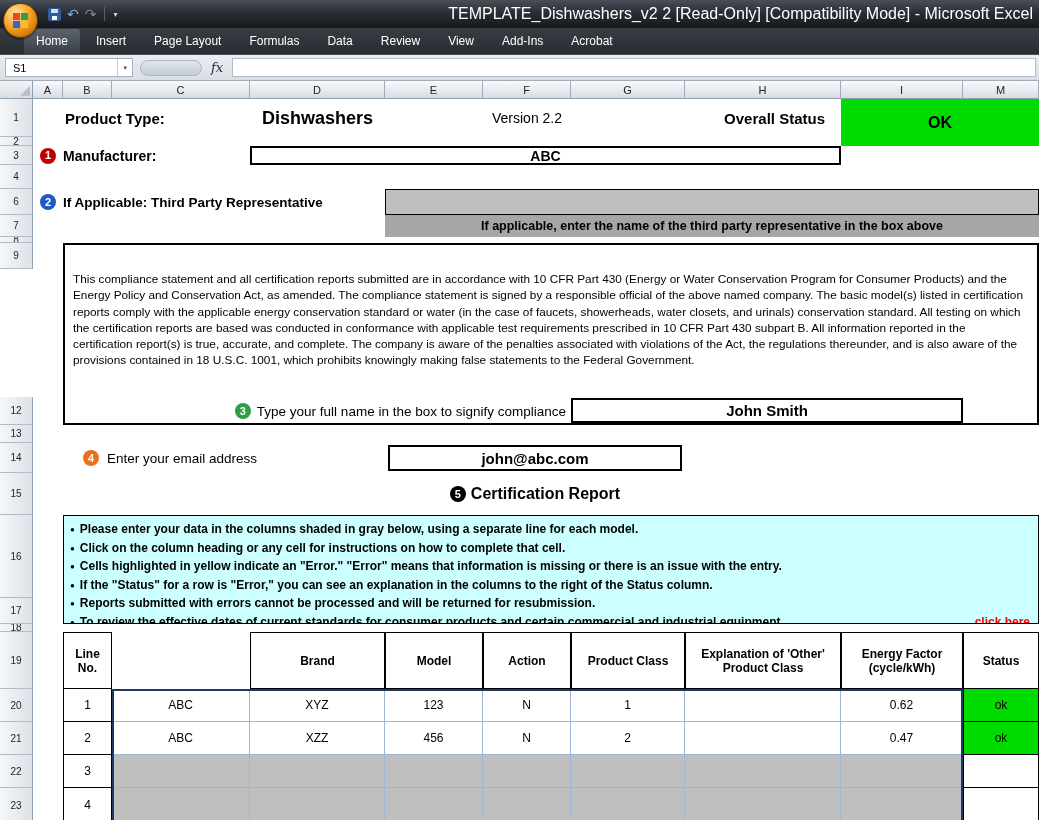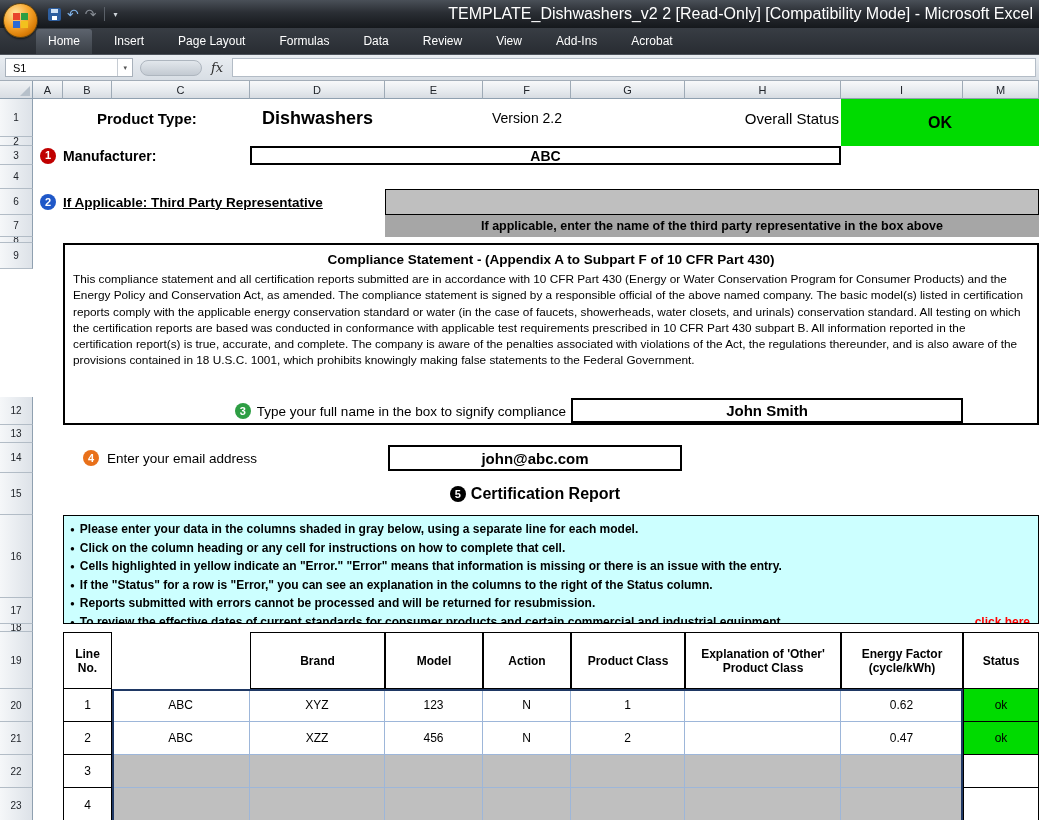--- a/index.html
+++ b/index.html
@@ -33,21 +33,21 @@
   .undo-icon{ color:#7fb2e8; font-size:14px; line-height:1; }
   .redo-icon{ color:#878d95; font-size:14px; line-height:1; }
   .qat-caret{ font-size:8px; color:#cfd4da; }
   .qat-sep{ width:1px; height:14px; background:#5a6068; margin:0 2px; }
   .title-text{ margin-left:auto; font-size:16px; padding-right:6px; white-space:nowrap; }
 
   
   .ribbon-tabs{
     height:27px;
     background:linear-gradient(#383d44,#282c32);
-    display:flex; align-items:flex-end; padding-left:36px; gap:10px;
+    display:flex; align-items:flex-end; padding-left:24px; gap:4px;
     border-bottom:1px solid #4d535b;
   }
   .tab{ color:#fff; font-size:12px; padding:5px 12px 6px 12px; white-space:nowrap; }
   .tab.active{ background:linear-gradient(#5d646e,#3a3f46); border-radius:3px 3px 0 0; }
 
   
   .formula-bar{
     height:26px; background:linear-gradient(#eaeef2,#d8dee5);
     display:flex; align-items:center; border-bottom:1px solid #a3adb8; padding:2px 3px;
   }
@@ -75,30 +75,30 @@
     font-size:11px; color:#20242a; display:flex; align-items:center; justify-content:center;
   }
   .rh{
     grid-column:1; background:linear-gradient(90deg,#f5f7f9,#dde2e8);
     border-right:1px solid #8fa0b0; border-bottom:1px solid #b2bcc6;
     font-size:10px; color:#20242a; display:flex; align-items:center; justify-content:center; overflow:hidden;
   }
 
   
   .ci{ display:flex; align-items:center; font-size:12px; }
-  .pt-label{ font-size:15px; font-weight:bold; padding-left:2px;margin-left:32px; }
+  .pt-label{ font-size:15px; font-weight:bold; padding-left:2px; }
   .pt-value{ font-size:18px; font-weight:bold; justify-content:center; }
   .version{ font-size:14px; justify-content:center; white-space:nowrap; }
-  .status-label{ font-size:15px; font-weight:normal; justify-content:flex-end; padding-right:2px; white-space:nowrap; }
+  .status-label{ font-size:15px; font-weight:bold; justify-content:flex-end; padding-right:16px; white-space:nowrap; }
   .ok-box{ background:#00DB00; font-weight:bold; font-size:16px; justify-content:center; }
   .label-b{ font-size:14px; font-weight:bold; white-space:nowrap; }
   .value-box{ border:2px solid #000; background:#fff; justify-content:center; font-weight:bold; font-size:14px; }
   .gray-box{ background:#BFBFBF; border:1px solid #000; }
   .hint-bar{ background:#A6A6A6; font-weight:bold; font-size:12.5px; justify-content:center; white-space:nowrap; overflow:hidden; }
-  .tp-label{ font-size:13.5px; font-weight:bold; white-space:nowrap; overflow:visible;text-decoration:underline; }
+  .tp-label{ font-size:13.5px; font-weight:bold; white-space:nowrap; overflow:visible; }
   .comp-box{ background:#fff; border:2px solid #000; }
   .comp-title{ font-weight:bold; font-size:13.5px; justify-content:center; padding-top:6px; }
   .comp-body{ display:block; font-size:11.8px; line-height:16.3px; padding:2px 12px 0 10px; overflow:hidden; }
   .sig-left{ justify-content:flex-end; gap:6px; font-size:13.5px; padding-right:5px; white-space:nowrap; }
   .sig-box{ border:2px solid #000; background:#fff; justify-content:center; font-weight:bold; font-size:15px; margin:1px 0 2px 0; }
   .email-left{ gap:8px; font-size:13.5px; padding-left:20px; white-space:nowrap; }
   .email-box{ border:2px solid #000; background:#fff; justify-content:center; font-weight:bold; font-size:15px; margin:2px 3px; }
   .report-heading{ justify-content:center; gap:5px; font-weight:bold; font-size:16px; white-space:nowrap; }
   .cyan-box{ display:block; background:#CCFFFF; border:1px solid #000; padding:5px 8px 0 6px; font-size:12px; font-weight:bold; overflow:hidden; }
   .bullet{ display:flex; align-items:baseline; line-height:16.5px; }
@@ -223,21 +223,20 @@
   <div class="ci value-box" style="grid-area:4/5/5/10">ABC</div>
 
   <div class="ci badge-wrap" style="grid-area:6/2/7/3">
     <span class="badge blue">2</span>
   </div>
   <div class="ci tp-label" style="grid-area:6/3/7/6">If Applicable:  Third Party Representative</div>
   <div class="ci gray-box" style="grid-area:6/6/7/12"></div>
   <div class="ci hint-bar" style="grid-area:7/6/8/12">If applicable, enter the name of the third party representative in the box above</div>
 
   <div class="comp-box" style="grid-area:9/3/12/12"></div>
-  <div class="ci comp-title" style="grid-area:9/3/10/12">Compliance Statement - (Appendix A to Subpart F of 10 CFR Part 430)</div>
   <div class="comp-body" style="grid-area:10/3/11/12">This compliance statement and all certification reports submitted are in accordance with 10 CFR Part 430 (Energy or Water Conservation Program for Consumer Products) and the Energy Policy and Conservation Act, as amended. The compliance statement is signed by a responsible official of the above named company.  The basic model(s) listed in certification reports comply with the applicable energy conservation standard or water (in the case of faucets, showerheads, water closets, and urinals) conservation standard.  All testing on which the certification reports are based was conducted in conformance with applicable test requirements prescribed in 10 CFR Part 430 subpart B.  All information reported in the certification report(s) is true, accurate, and complete.  The company is aware of the penalties associated with violations of the Act, the regulations thereunder, and is also aware of the provisions contained in 18 U.S.C. 1001, which prohibits knowingly making false statements to the Federal Government.</div>
   <div class="ci sig-left" style="grid-area:11/3/12/8">
     <span class="badge green">3</span>
     <span>Type your full name in the box to signify compliance</span>
   </div>
   <div class="ci sig-box" style="grid-area:11/8/12/11">John Smith</div>
 
   <div class="ci email-left" style="grid-area:13/3/14/6">
     <span class="badge orange">4</span>
     <span>Enter your email address</span>

